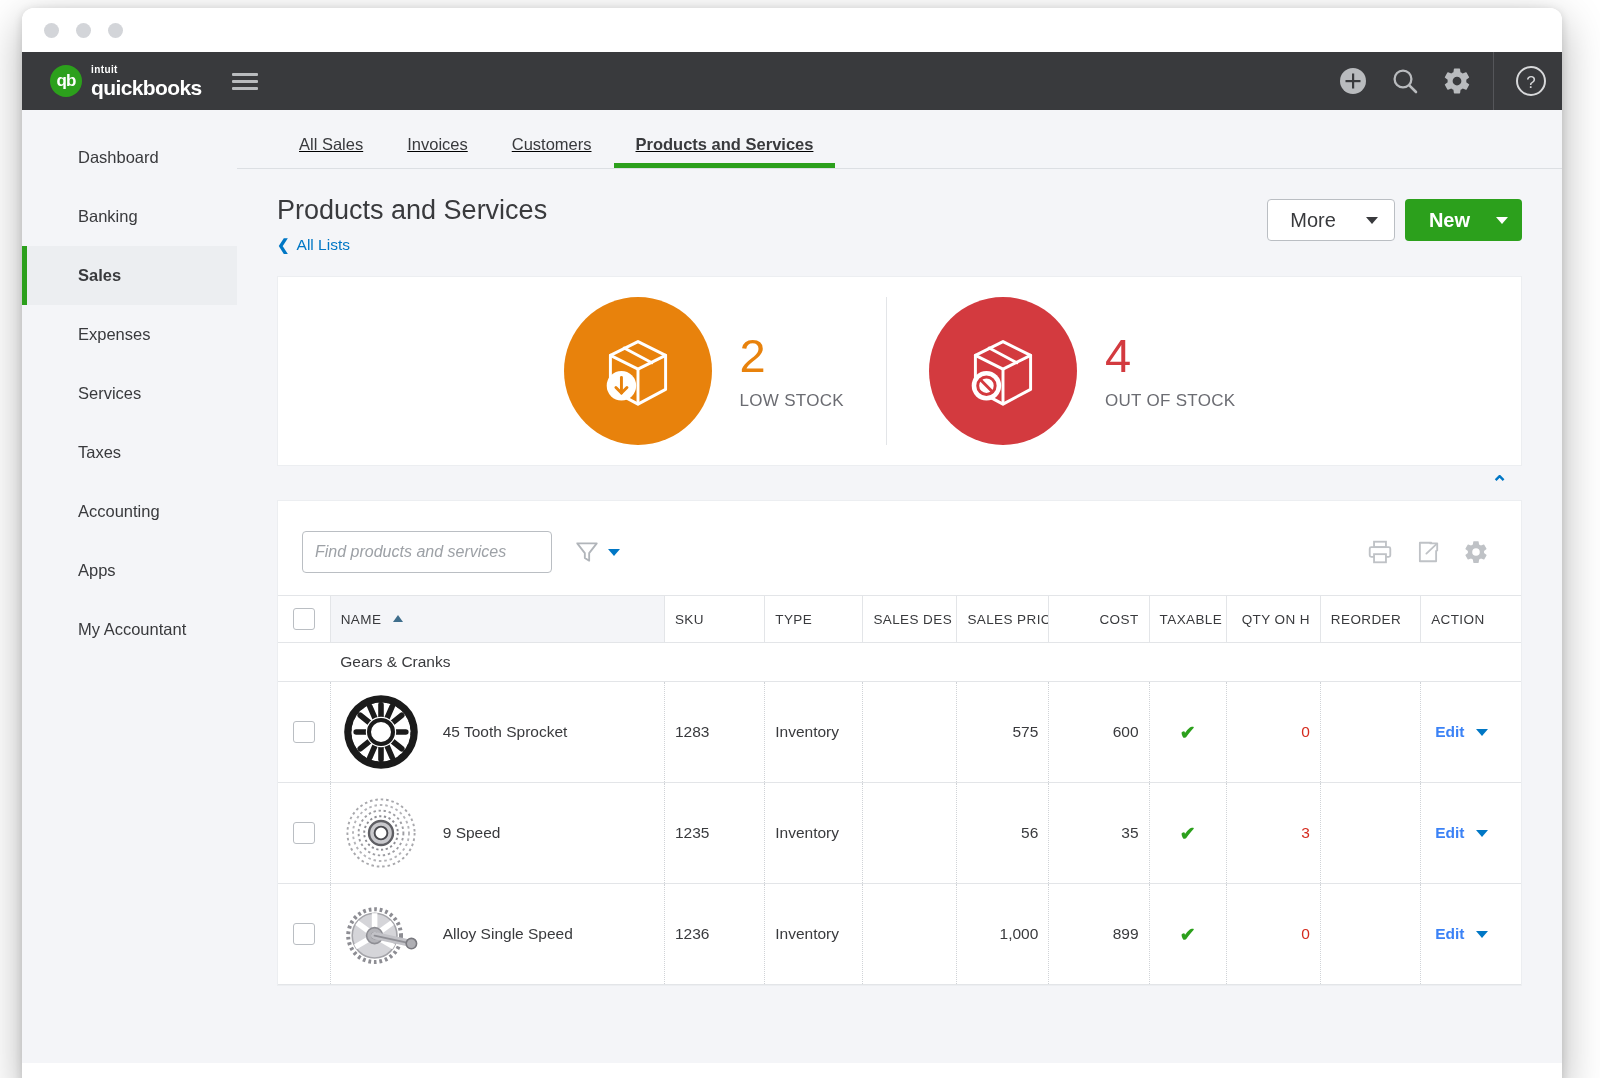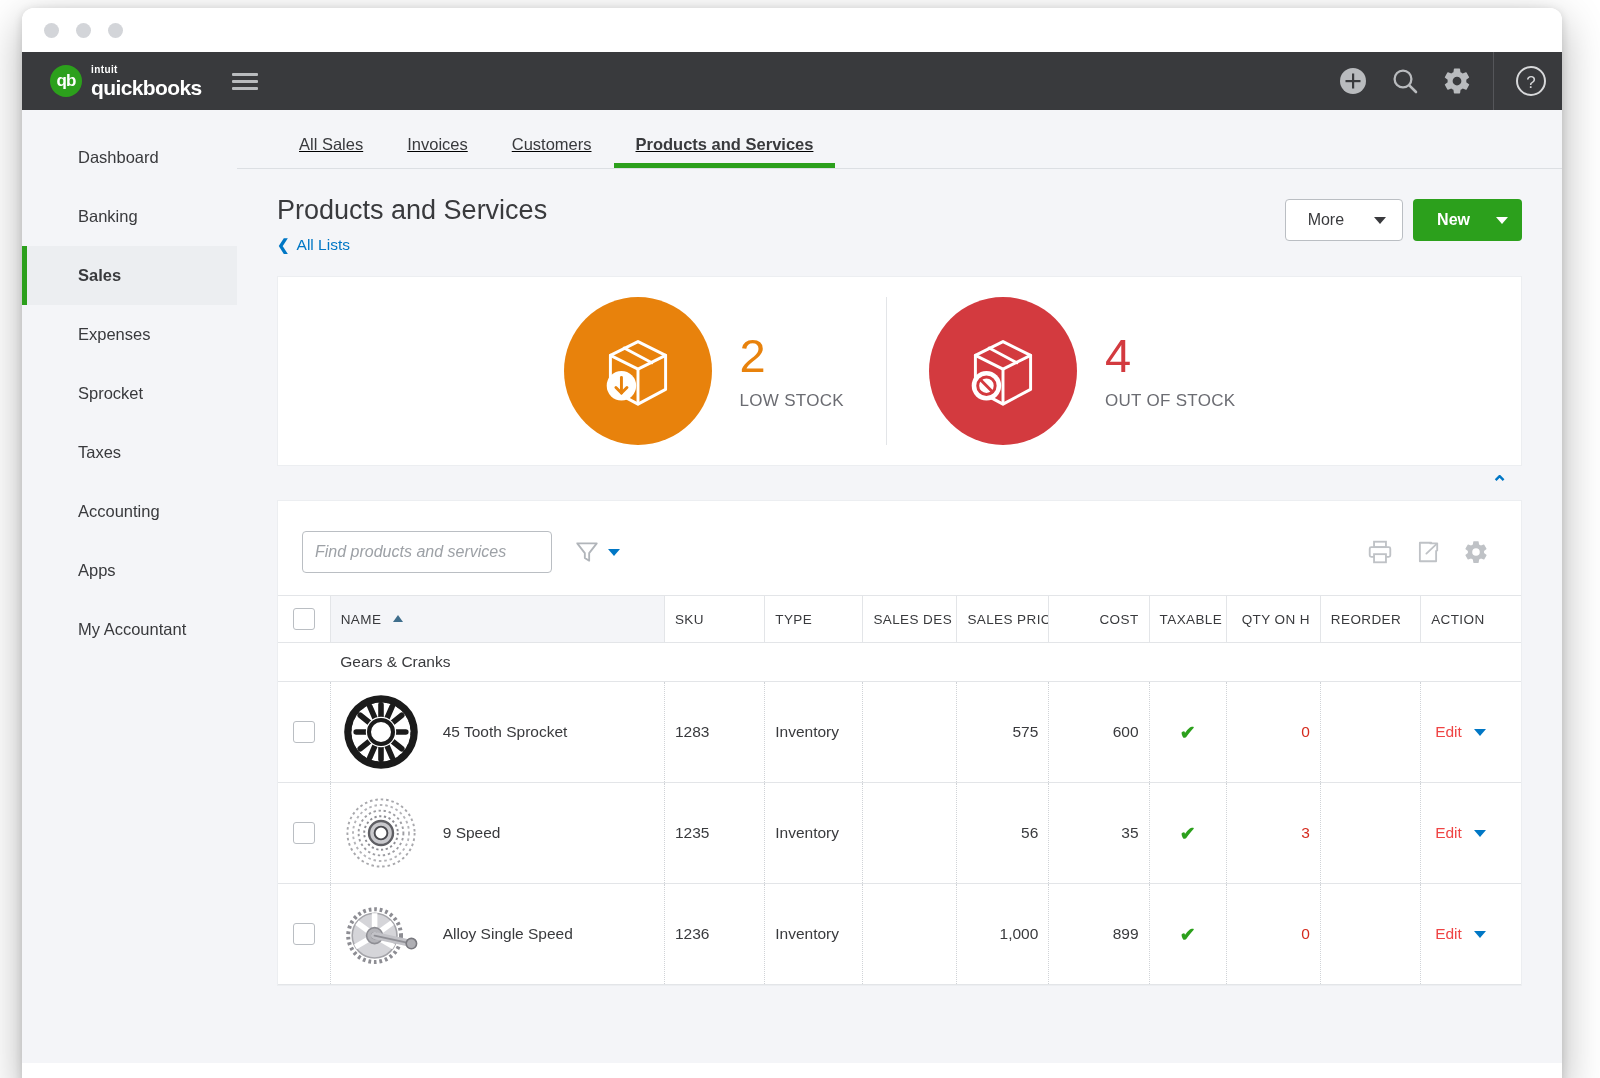--- a/index.html
+++ b/index.html
@@ -94,21 +94,21 @@
   .page-title { font-size: 27px; color: #393a3d; font-weight: normal; }
   .back-link {
     margin-top: 10px; display: flex; align-items: center; gap: 7px;
     color: #0077c5; font-size: 15.5px; cursor: pointer;
   }
   .chev-left { font-size: 15px; font-weight: bold; }
 
   .head-btns { display: flex; gap: 10px; margin-top: 4px; }
   .btn {
     height: 42px; display: flex; align-items: center;
-    font-size: 16px; cursor: pointer; border-radius: 4px;
+    font-size: 20px; cursor: pointer; border-radius: 4px;
   }
   .btn-more {
     background: #fff; border: 1px solid #babec3; color: #393a3d;
     padding: 0 16px 0 22px; gap: 30px;
   }
   .btn-new {
     background: #2ca01c; color: #fff; padding: 0 14px 0 24px; gap: 26px;
     font-weight: bold;
   }
   .caret-dn { width: 0; height: 0; border-left: 6px solid transparent; border-right: 6px solid transparent; }
@@ -187,21 +187,21 @@
   tbody td.ctr { text-align: center; }
   tr.group-row td {
     height: 38px; border-left: none; border-bottom: 1px solid #e3e5e8;
     font-size: 15.5px; padding-left: 10px; margin-top: 42px;
   }
   .namecell { display: flex; align-items: center; gap: 22px; }
   .thumb { width: 80px; height: 80px; flex-shrink: 0; }
   .tick { color: #2ca01c; font-size: 19px; font-weight: bold; }
   .qty-red { color: #d52b1e; }
   .edit-cell { display: flex; align-items: center; gap: 12px; padding-left: 4px; }
-  .edit-link { color: #ef4444; font-size: 15.5px; font-weight: normal; cursor: pointer; }
+  .edit-link { color: #3b82f6; font-size: 15.5px; font-weight: bold; cursor: pointer; }
 </style>
 </head>
 <body>
 
 <div class="window">
 
   <div class="titlebar">
     <div class="dot"></div>
     <div class="dot"></div>
     <div class="dot"></div>
@@ -259,21 +259,21 @@
       <div class="side-item">
           <span>Banking</span>
         </div>
       <div class="side-item active">
           <span>Sales</span>
         </div>
       <div class="side-item">
           <span>Expenses</span>
         </div>
       <div class="side-item">
-          <span>Sprocket</span>
+          <span>Services</span>
         </div>
       <div class="side-item">
           <span>Taxes</span>
         </div>
       <div class="side-item">
           <span>Accounting</span>
         </div>
       <div class="side-item">
           <span>Apps</span>
         </div>

